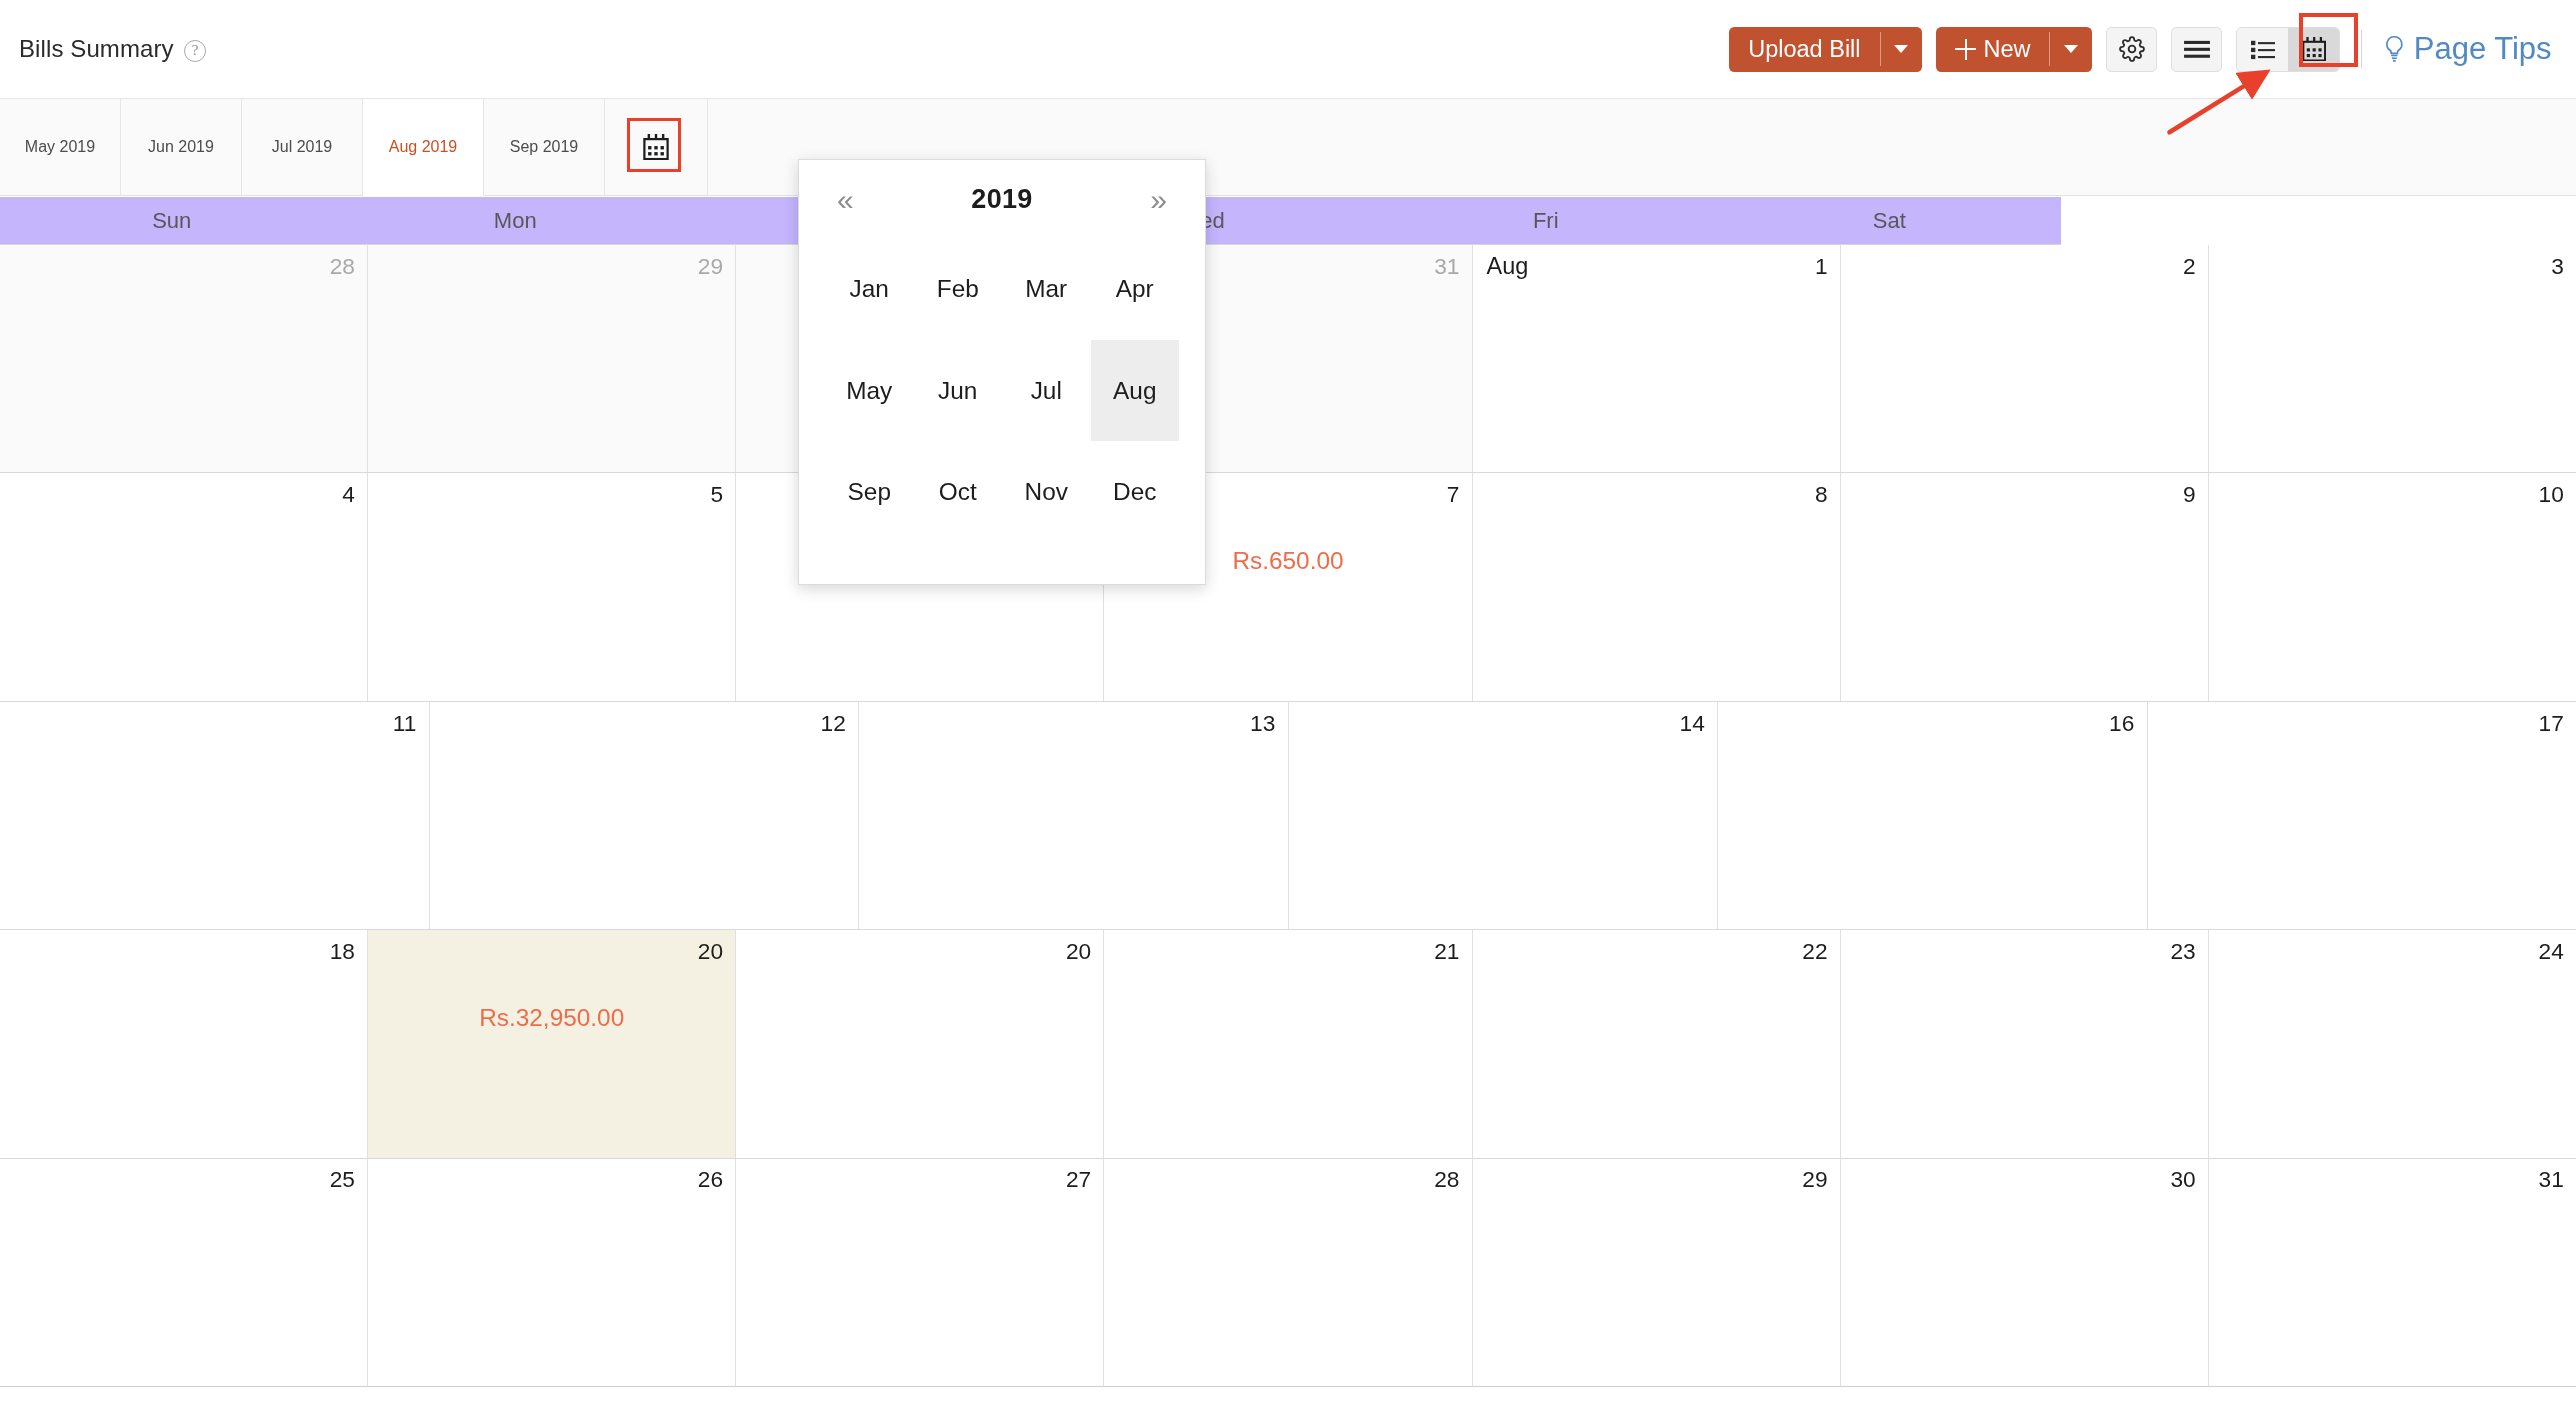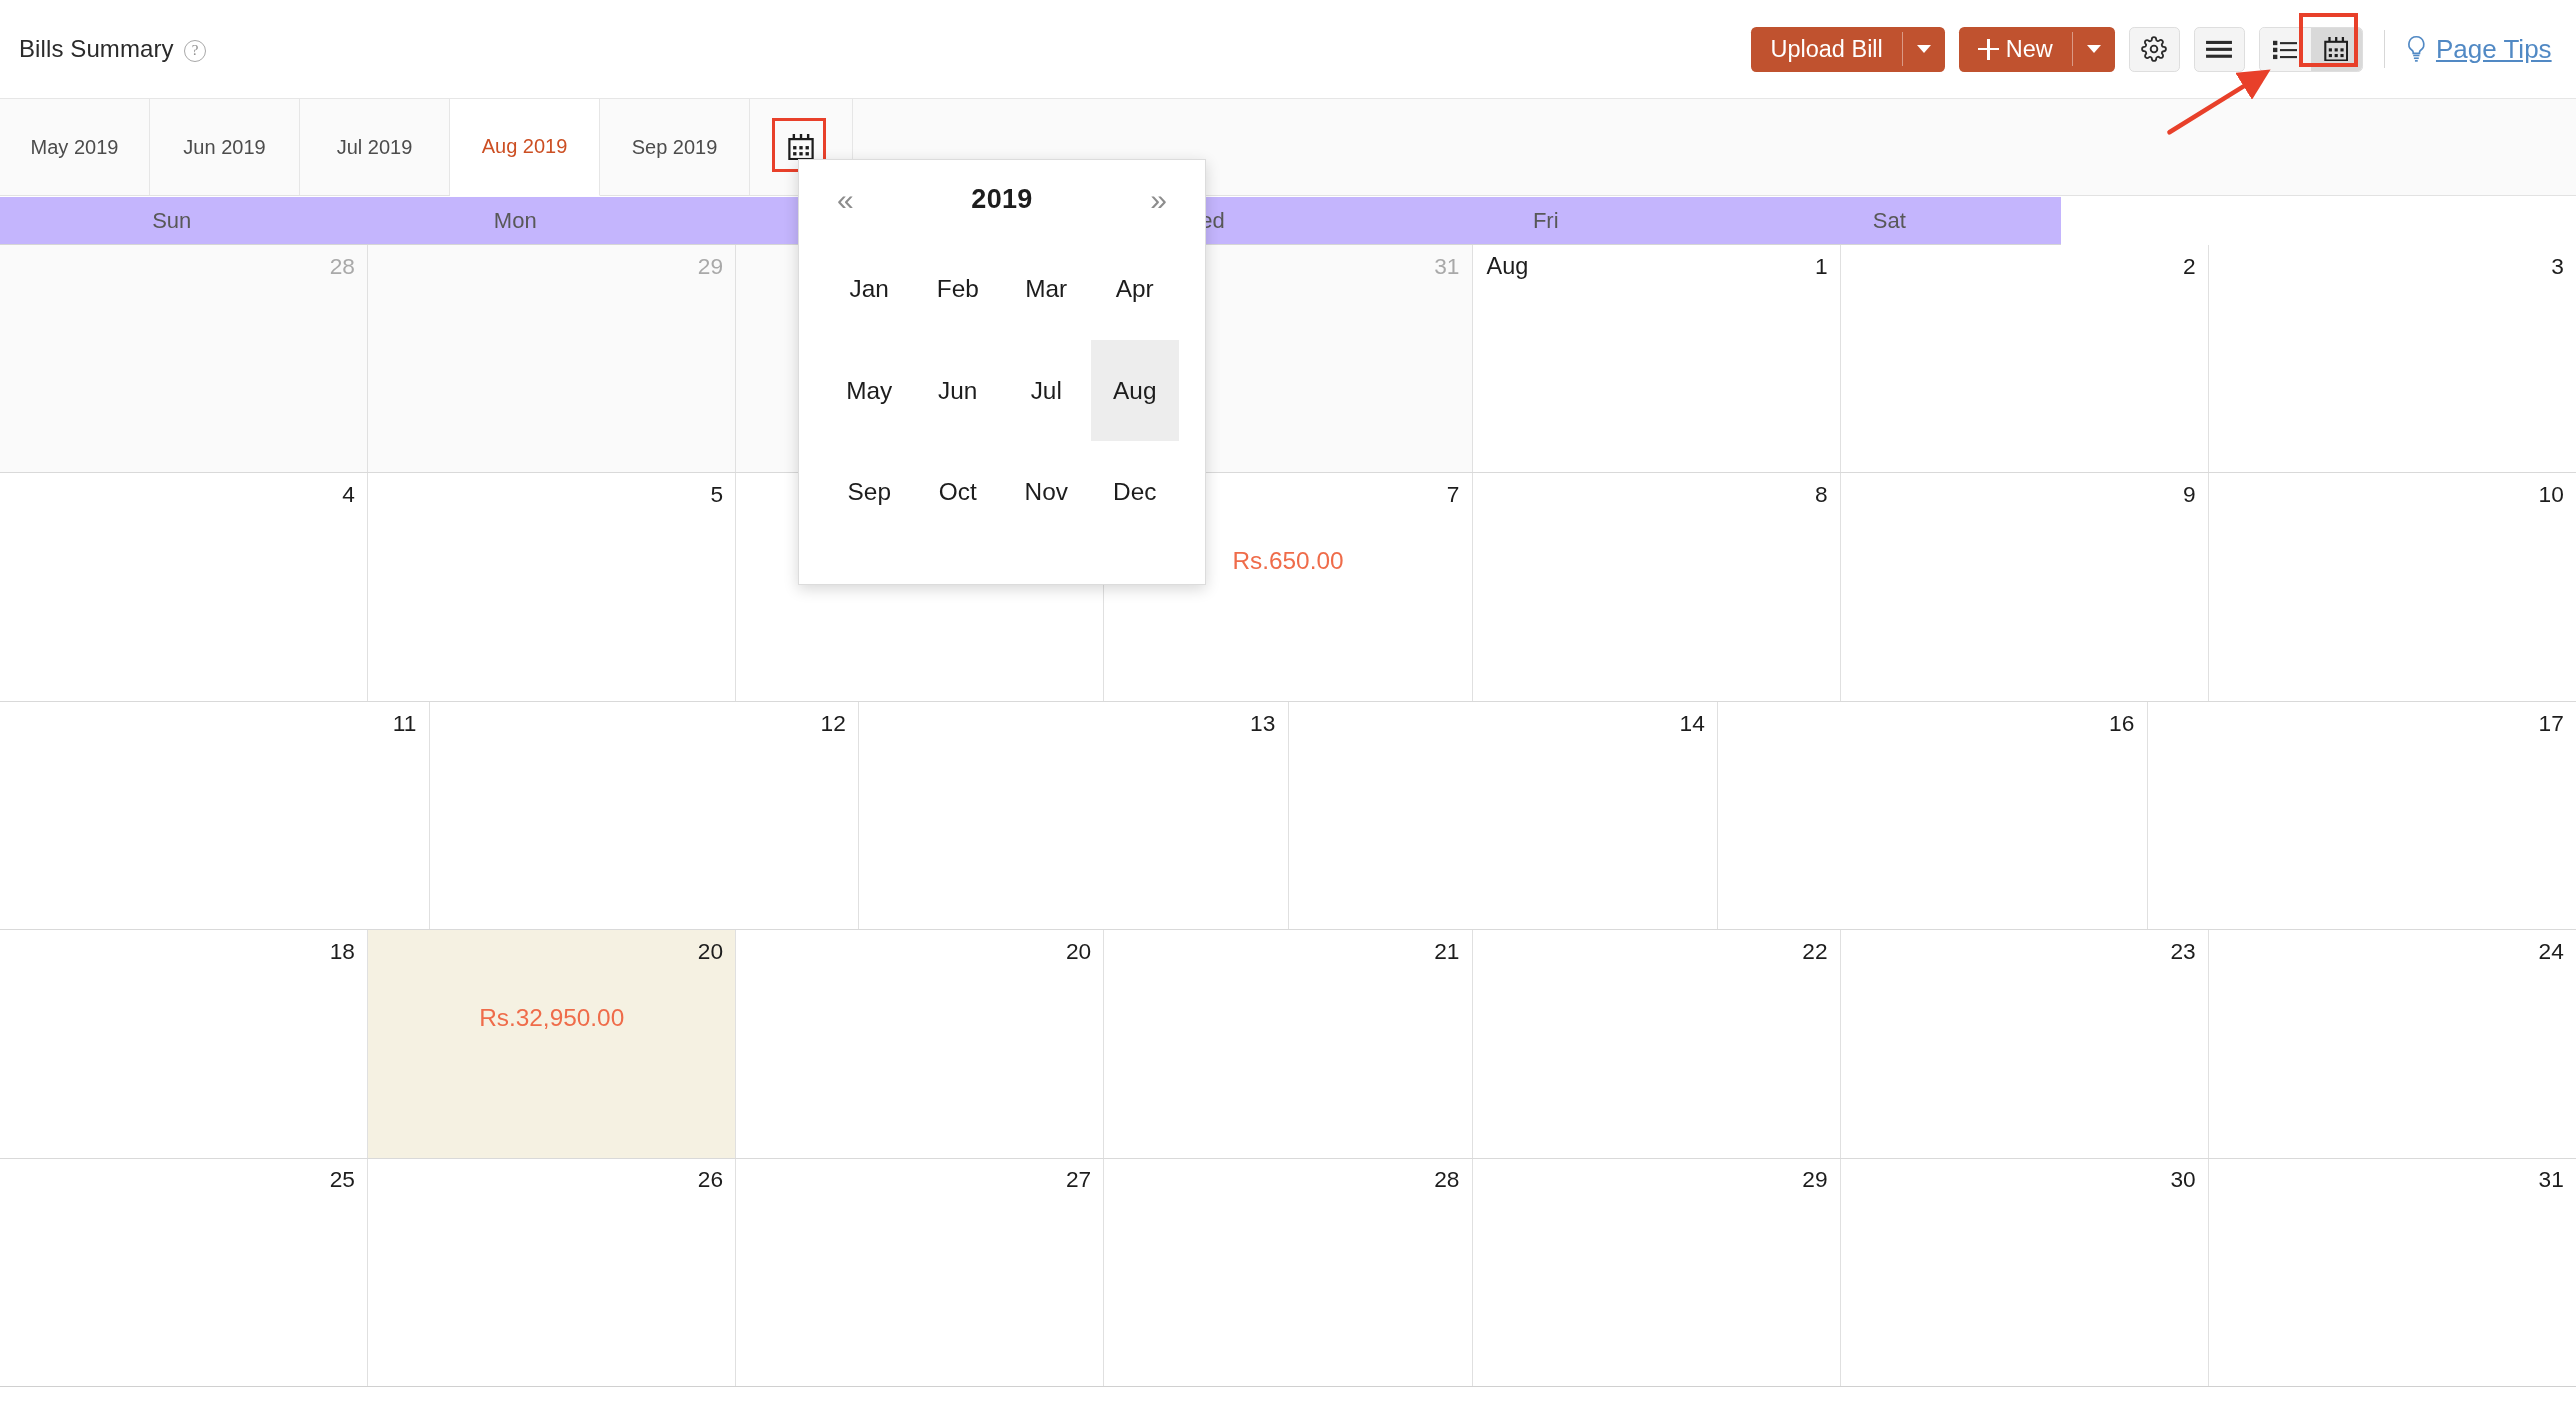--- a/index.html
+++ b/index.html
@@ -147,44 +147,43 @@
     width: 0.9px; height: 38px;
     background: #d7d7d7;
     margin: 0 7px;
   }
 
   .page-tips {
     display: flex;
     align-items: center;
     gap: 7.8px;
     color: #5189c4;
-    font-size: 26px;
+    font-size: 31px;
     cursor: pointer;
     white-space: nowrap;
-    text-decoration: underline;
   }
 
   
   .tabstrip {
     position: absolute;
     top: 98px; left: 0;
     width: 2576px;
     height: 98px;
     background: #fafafa;
     border-top: 0.9px solid #e6e6e6;
     border-bottom: 0.9px solid #e2e2e2;
     display: flex;
     align-items: stretch;
   }
   .tab {
-    width: 150px;
+    width: 121px;
     display: flex;
     align-items: center;
     justify-content: center;
-    font-size: 20px;
+    font-size: 16px;
     color: #4c4c4c;
     border-right: 0.9px solid #e6e6e6;
     cursor: pointer;
     background: #fafafa;
   }
   .tab.active {
     background: #ffffff;
     color: #cc4f23;
     border-bottom: 0.9px solid #ffffff;
     margin-bottom: -0.9px;

